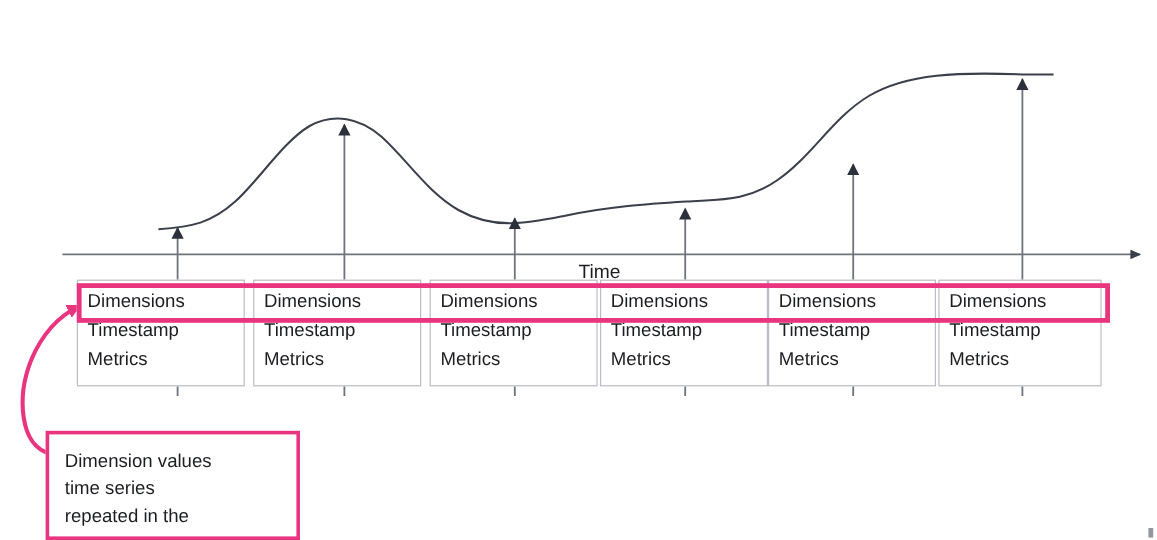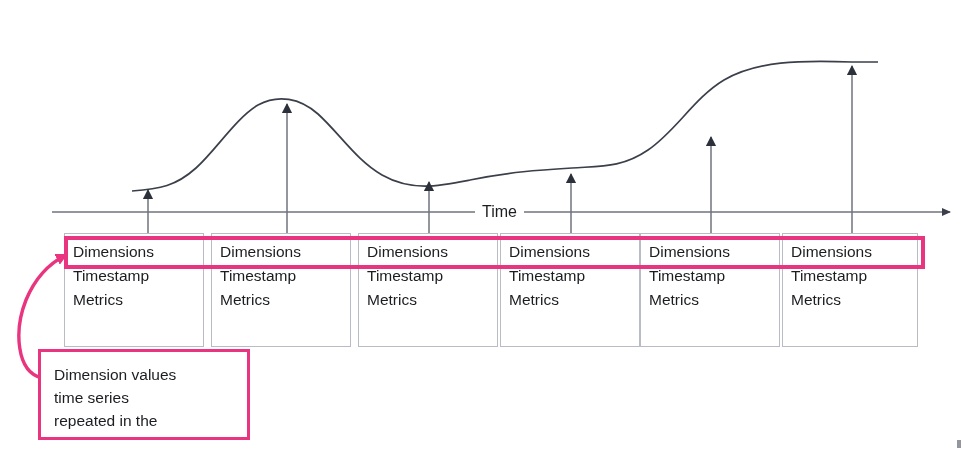--- a/index.html
+++ b/index.html
@@ -29,21 +29,21 @@
     height: 450px;
     pointer-events: none;
   }
   
   .record-box {
     position: absolute;
     box-sizing: border-box;
     border: 1px solid #b9bcc4;
     background: #ffffff;
     top: 233px;
-    height: 114px;
+    height: 89px;
     padding: 6px 0 0 8px;
   }
   .record-line {
     font-size: 15.5px;
     line-height: 24px;
     color: #1c1d20;
     white-space: nowrap;
   }
   
   #dimension-highlight {
@@ -53,39 +53,39 @@
     width: 861px;
     height: 33px;
     box-sizing: border-box;
     border: 4px solid #e9357f;
     background: transparent;
   }
   
   #callout-box {
     position: absolute;
     left: 38px;
-    top: 349px;
+    top: 359px;
     width: 212px;
     height: 91px;
     box-sizing: border-box;
     border: 3px solid #e9357f;
     background: #ffffff;
     padding: 11px 4px 0 13px;
   }
   #callout-box .callout-line {
     font-size: 15.5px;
     line-height: 23px;
     color: #1c1d20;
     white-space: nowrap;
   }
   
   #time-axis-label {
     position: absolute;
     left: 475px;
-    top: 202px;
+    top: 218px;
     font-size: 16px;
     color: #1c1d20;
     background: #ffffff;
     padding: 0 7px;
     line-height: 20px;
   }
   .corner-artifact {
     position: absolute;
     right: 3px;
     bottom: 2px;

